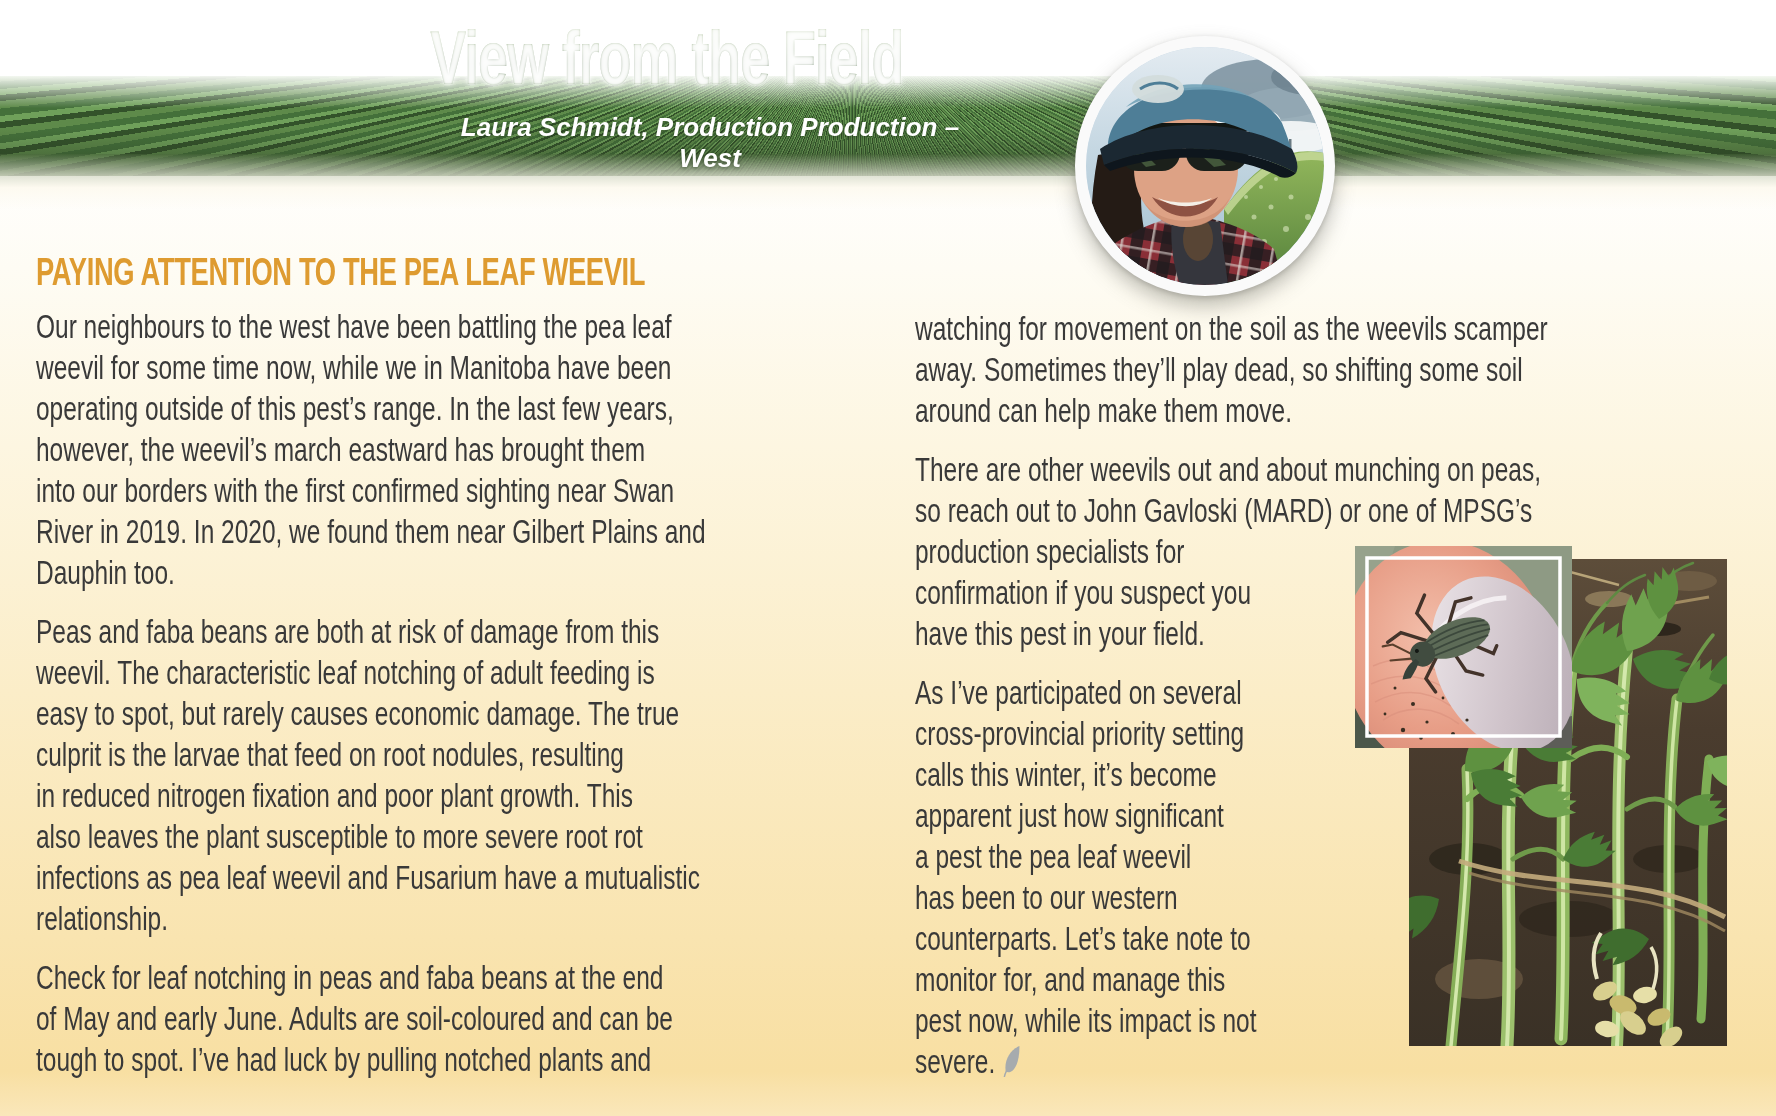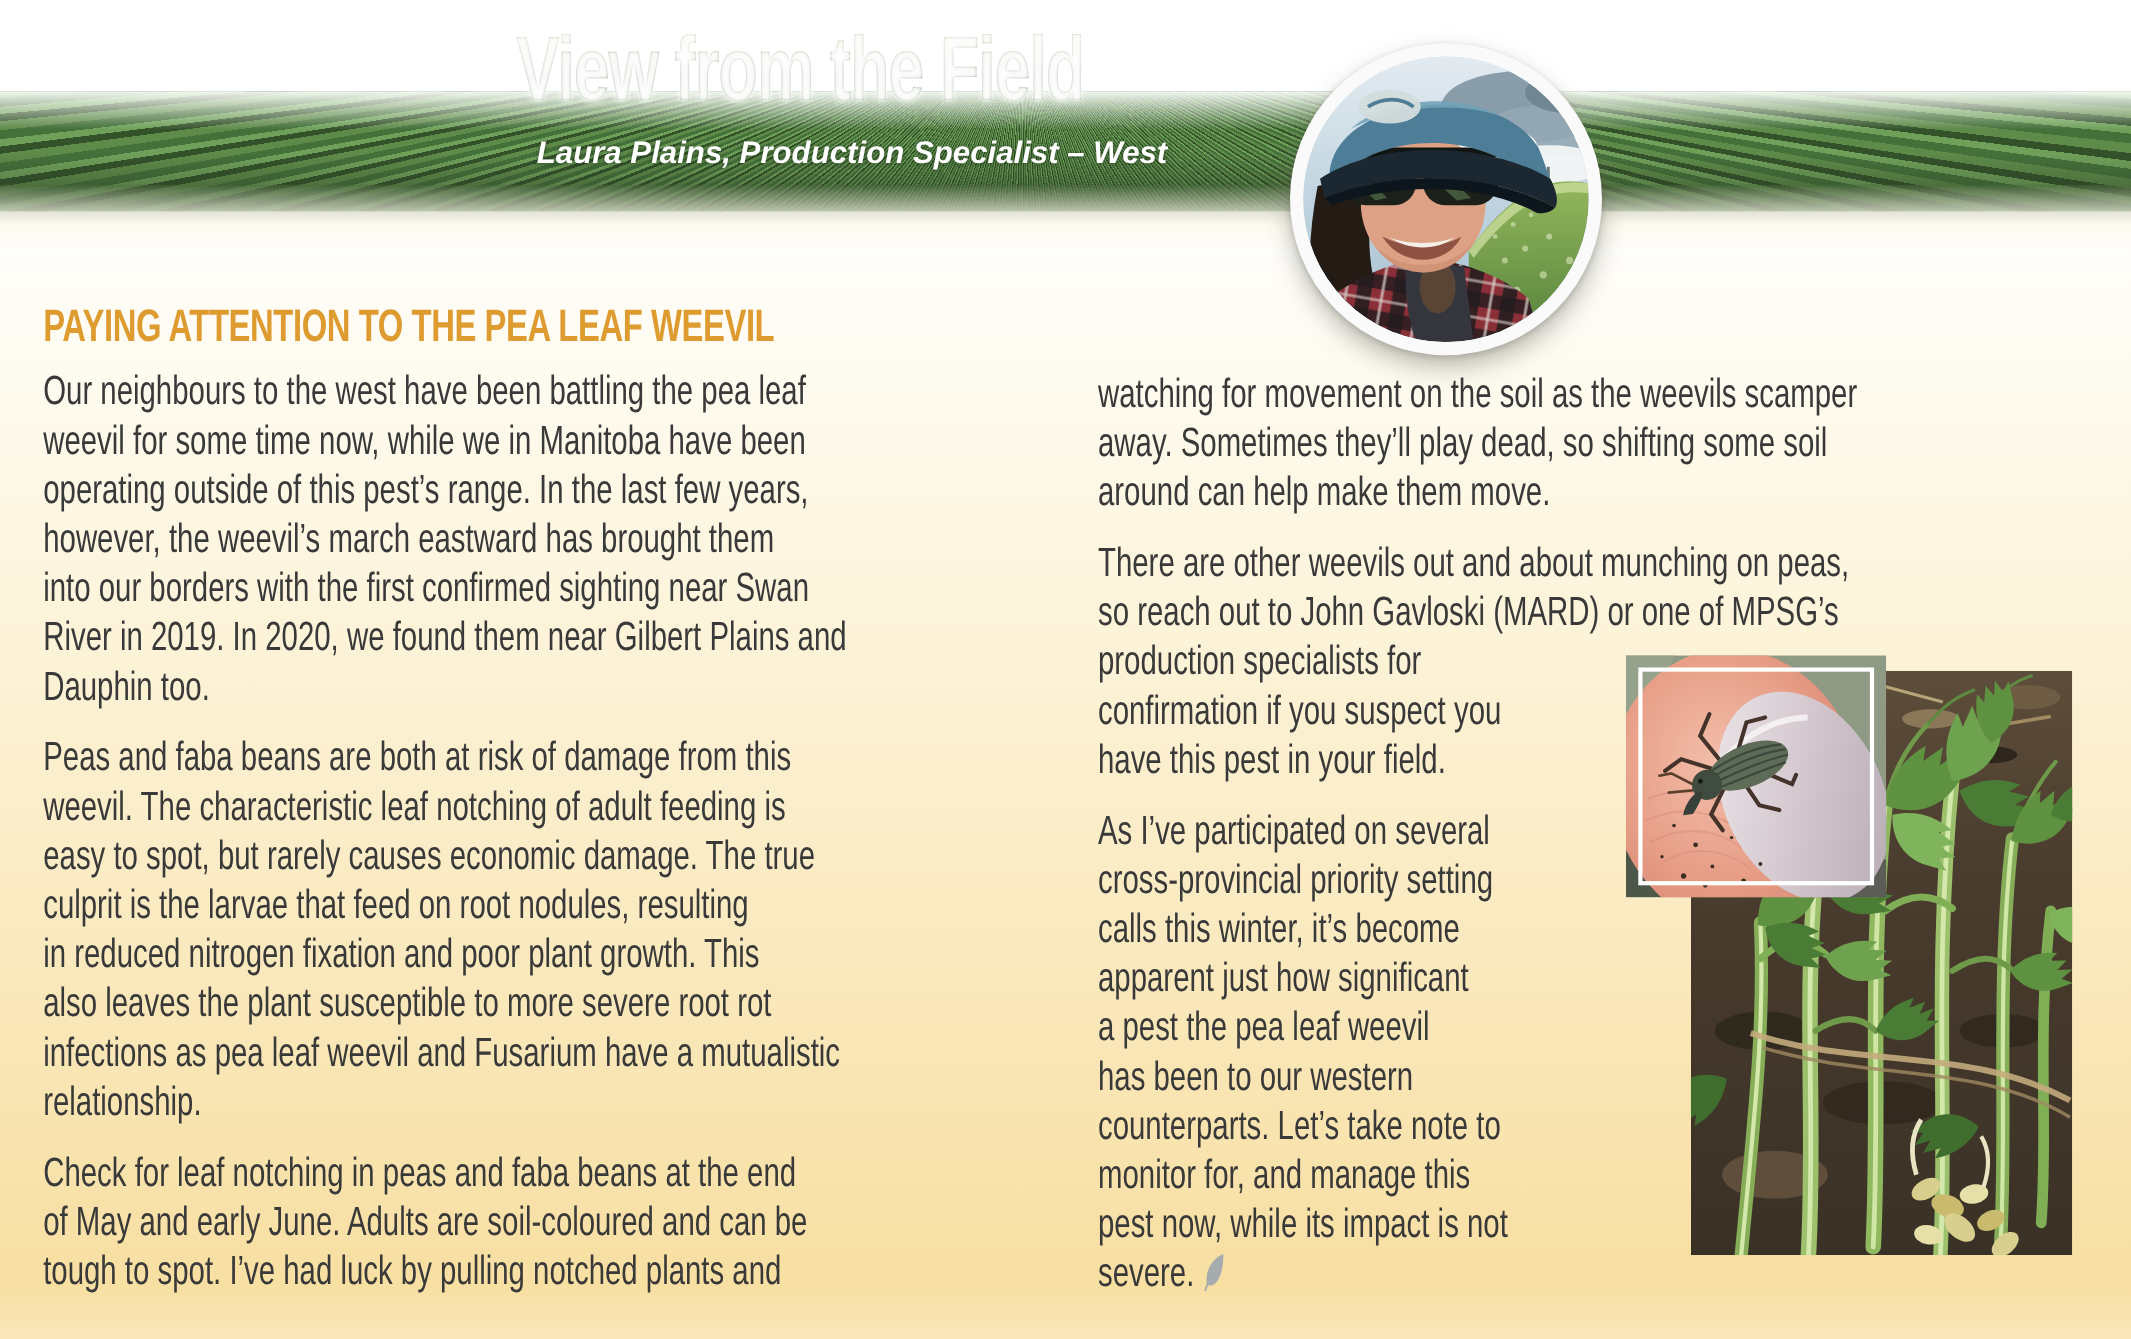--- a/index.html
+++ b/index.html
@@ -67,21 +67,21 @@
   #plants-photo{left:1409px;top:559px;width:318px;height:487px;z-index:4;}
 </style>
 </head>
 <body>
 
 <div id="page">
 
   <div class="field-band"></div>
 
   <div class="page-title">View from the Field</div>
-  <div class="byline">Laura Plains, Production Specialist – West</div>
+  <div class="byline">Laura Schmidt, Production Production – West</div>
 
   <div class="portrait">
     <svg width="238" height="238" viewBox="0 0 238 238">
       <defs>
         <clipPath id="circ">
             <circle cx="119" cy="119" r="119"></circle>
           </clipPath>
         <linearGradient id="skyg" x1="0" y1="0" x2="0" y2="1">
           <stop offset="0" stop-color="#e3ebf1"></stop>
             <stop offset=".6" stop-color="#b9cfdc"></stop>

